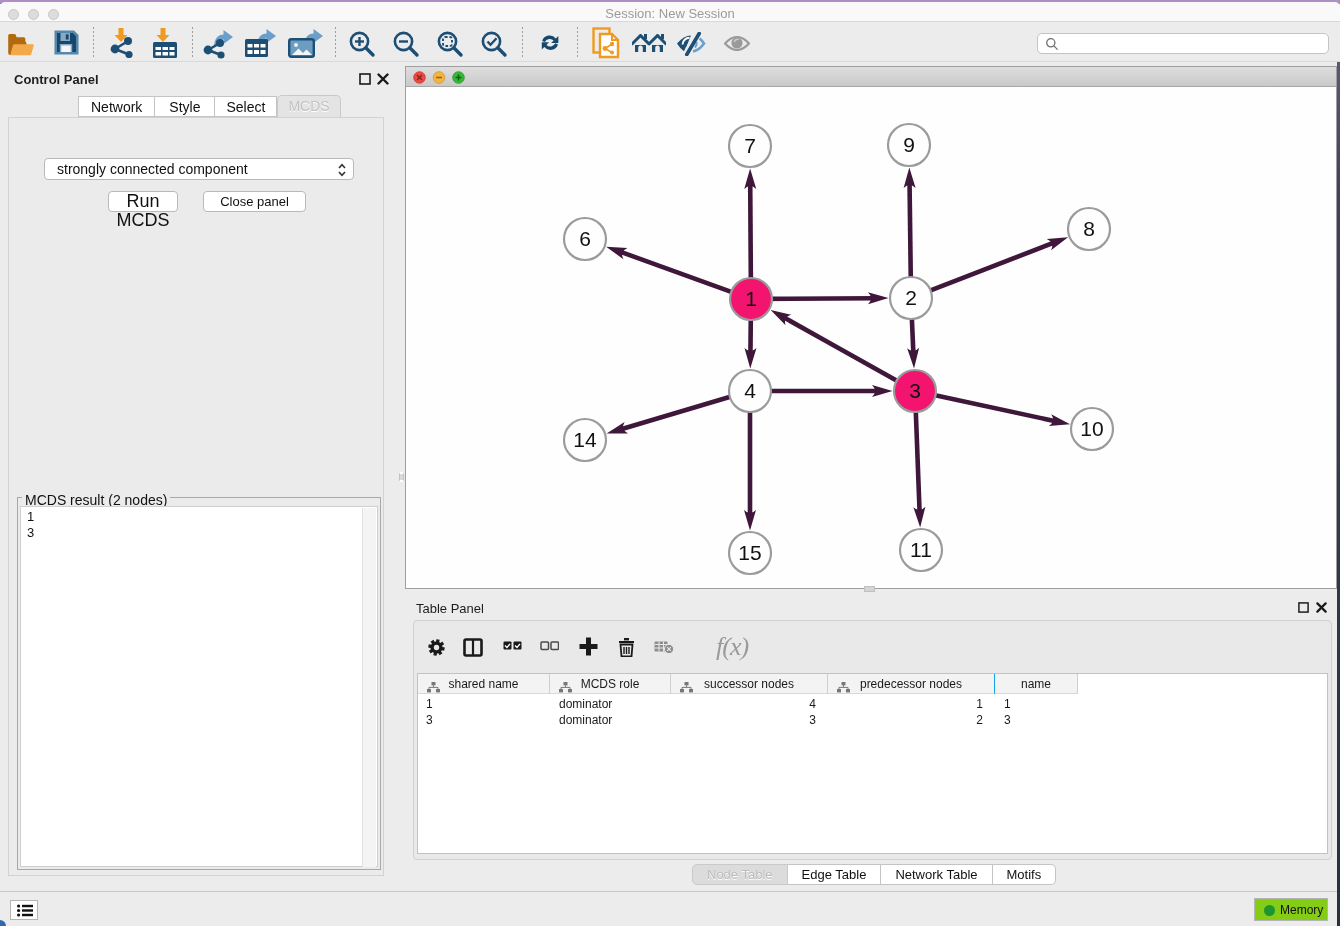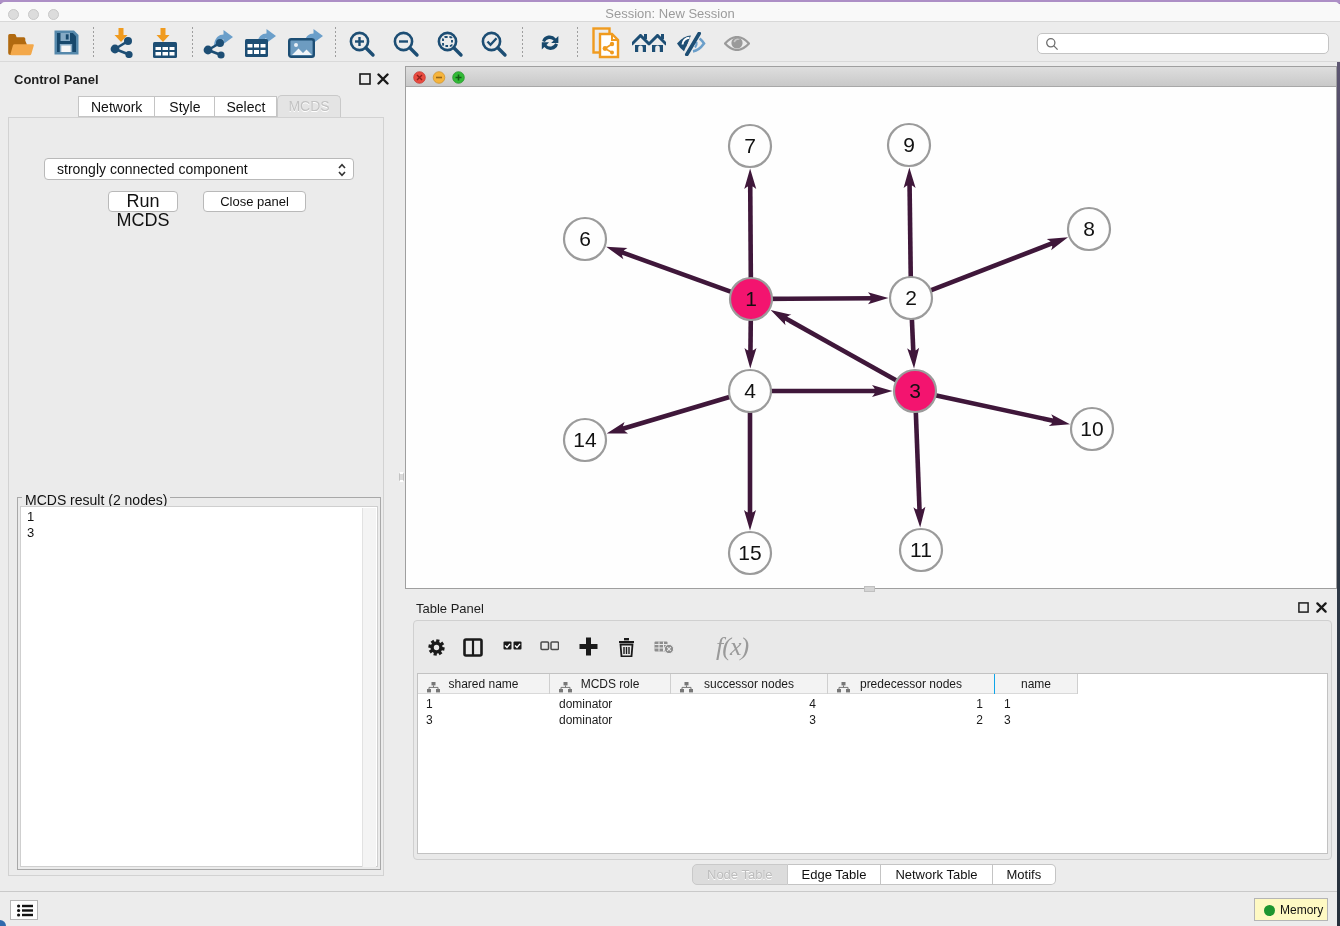--- a/index.html
+++ b/index.html
@@ -361,20 +361,20 @@
   <div class="abs" style="left:10px;top:8px;width:28px;height:20px;background:#fdfdfd;border:1px solid #b5b5b5;">
     <svg style="position:absolute;left:6px;top:3px;" width="16" height="13" viewBox="0 0 16 13">
       <circle cx="1.6" cy="2" r="1.6" fill="#111"></circle>
         <circle cx="1.6" cy="6.5" r="1.6" fill="#111"></circle>
         <circle cx="1.6" cy="11" r="1.6" fill="#111"></circle>
       <rect x="5" y="0.8" width="11" height="2.4" fill="#111"></rect>
         <rect x="5" y="5.3" width="11" height="2.4" fill="#111"></rect>
         <rect x="5" y="9.8" width="11" height="2.4" fill="#111"></rect>
     </svg>
   </div>
-  <div class="abs" style="left:1254px;top:6px;width:74px;height:23px;background:#fef9c3;border:1px solid #b5b5b5;font-size:12px;color:#111;">
+  <div class="abs" style="left:1254px;top:6px;width:74px;height:23px;background:#84cc16;border:1px solid #b5b5b5;font-size:12px;color:#111;">
     <div style="position:absolute;left:9px;top:6px;width:11px;height:11px;border-radius:50%;background:#1d9630;"></div>
     <div style="position:absolute;left:25px;top:4px;">Memory</div>
   </div>
 </div>
 
 <div class="abs" style="left:-6px;top:920px;width:12px;height:12px;border-radius:50%;background:#2f6aad;"></div>
 <div class="abs" style="left:1337px;top:62px;width:3px;height:864px;background:linear-gradient(#5e5773 0%, #44405a 15%, #303a48 55%, #27303c 100%);"></div>
 
 </body></html>

